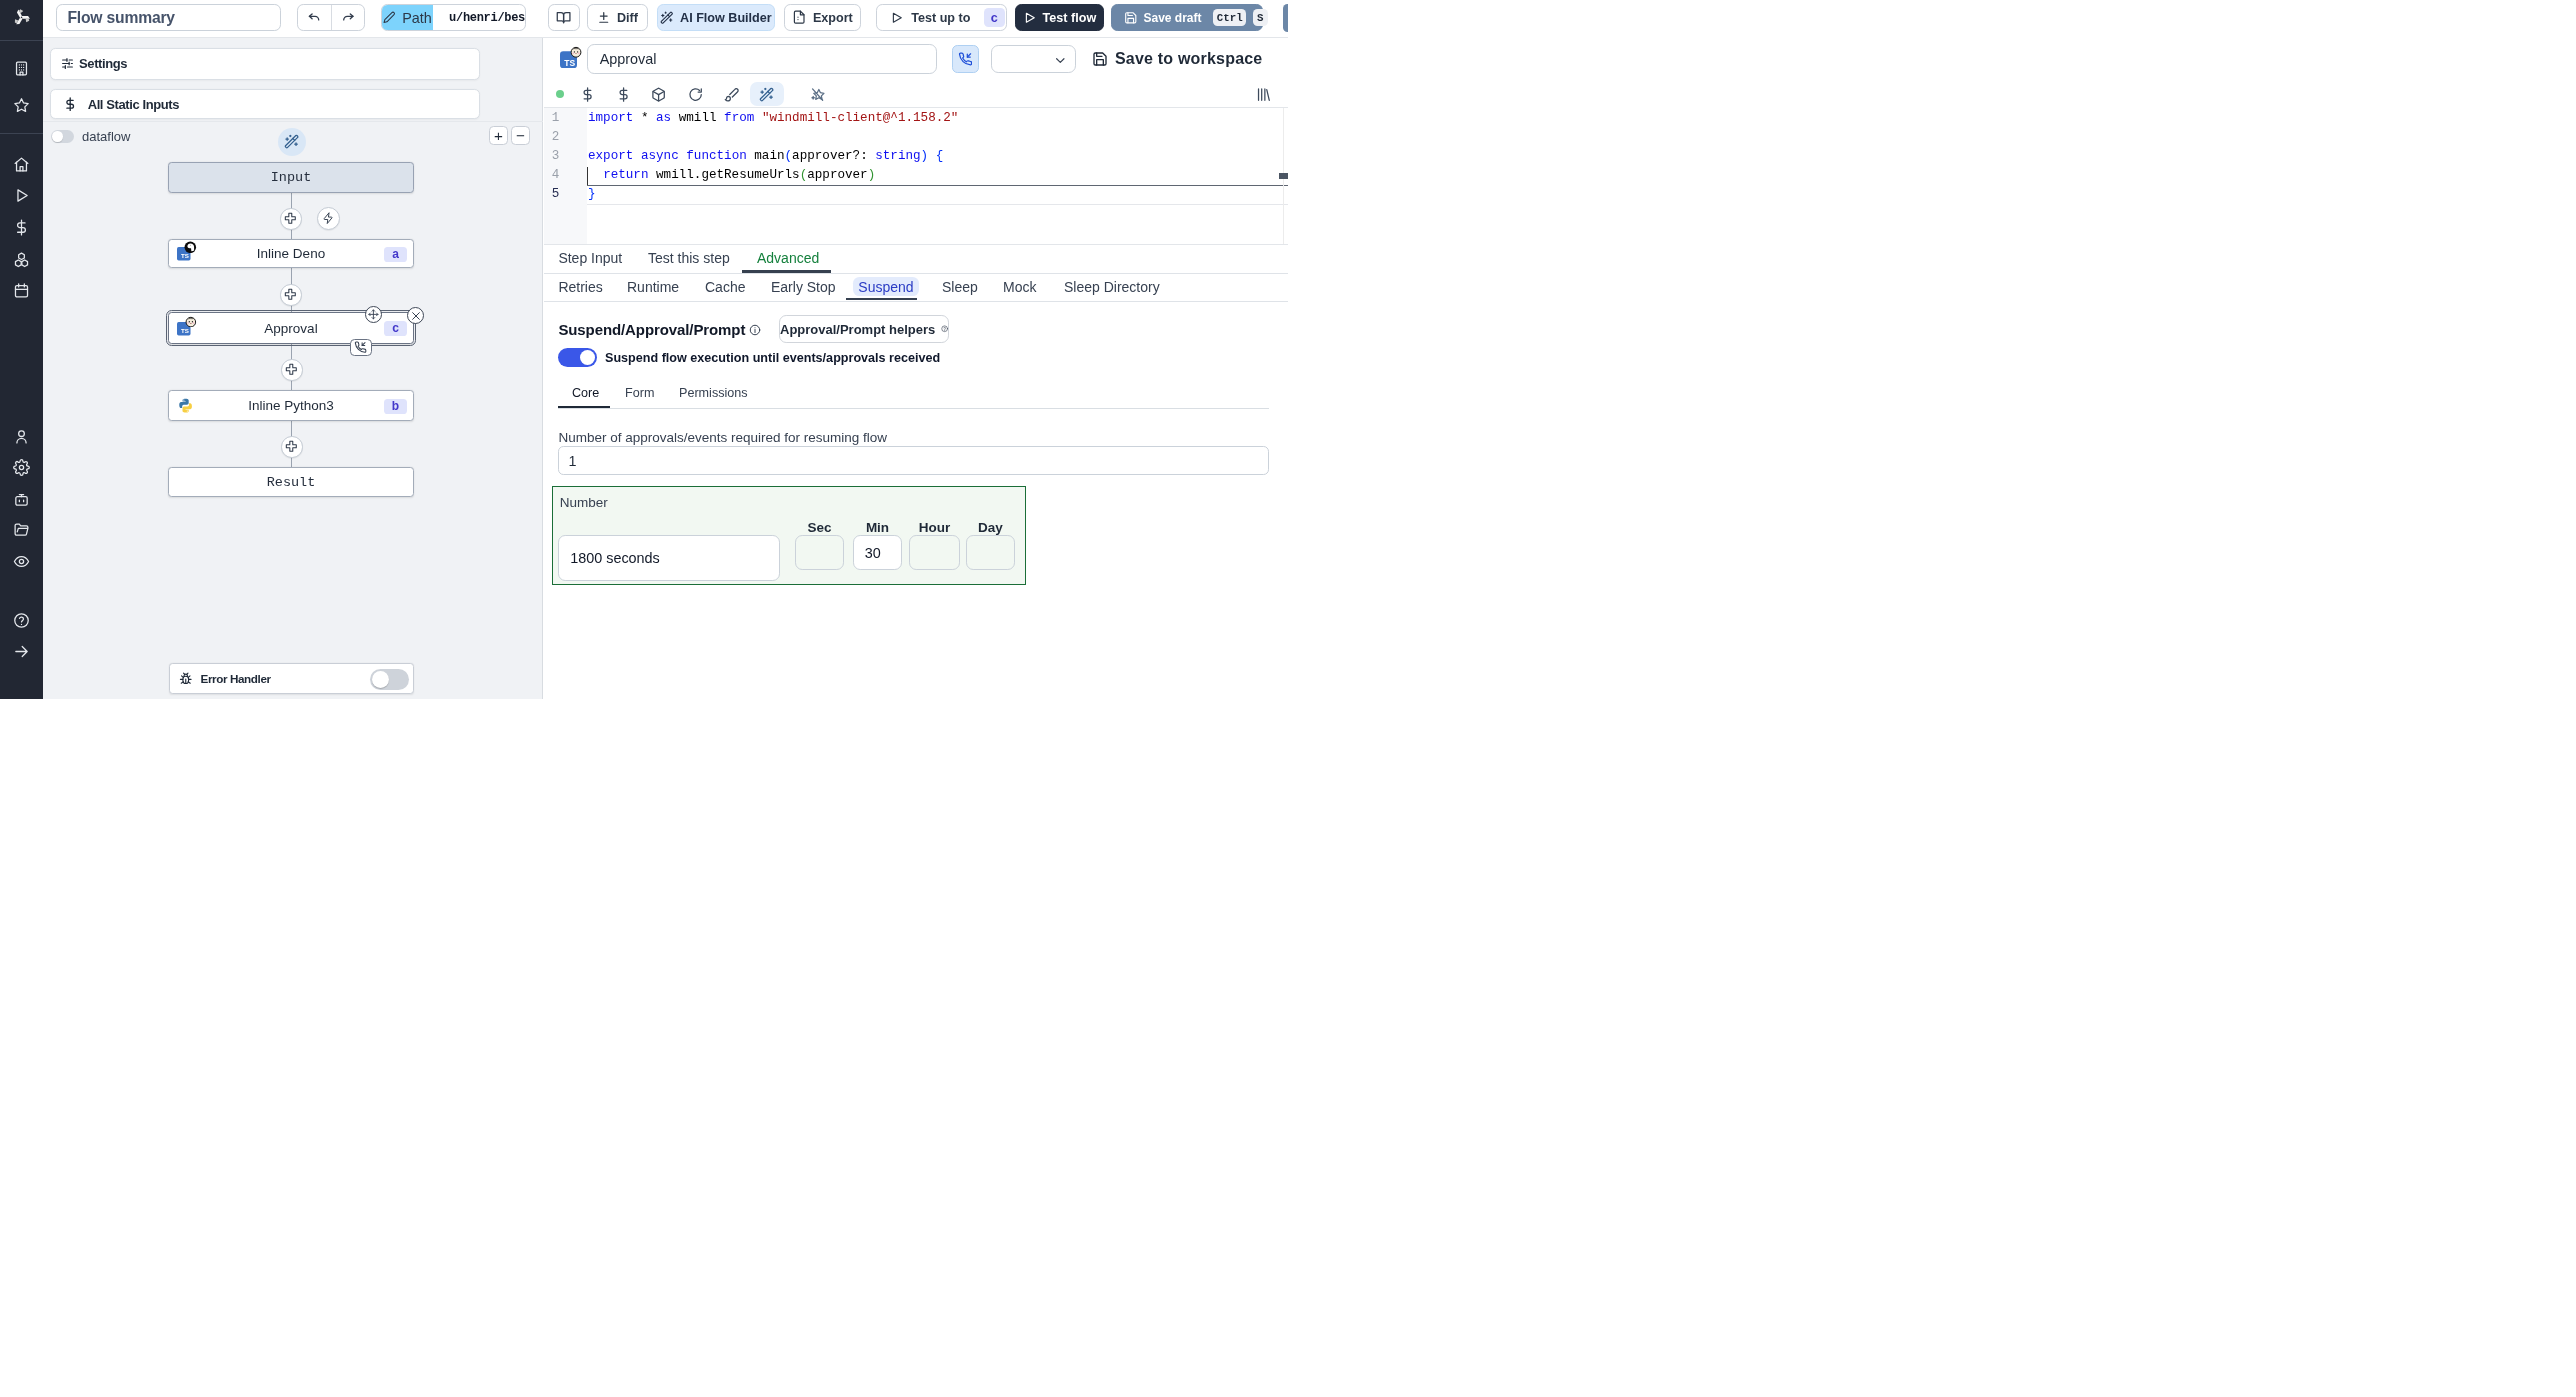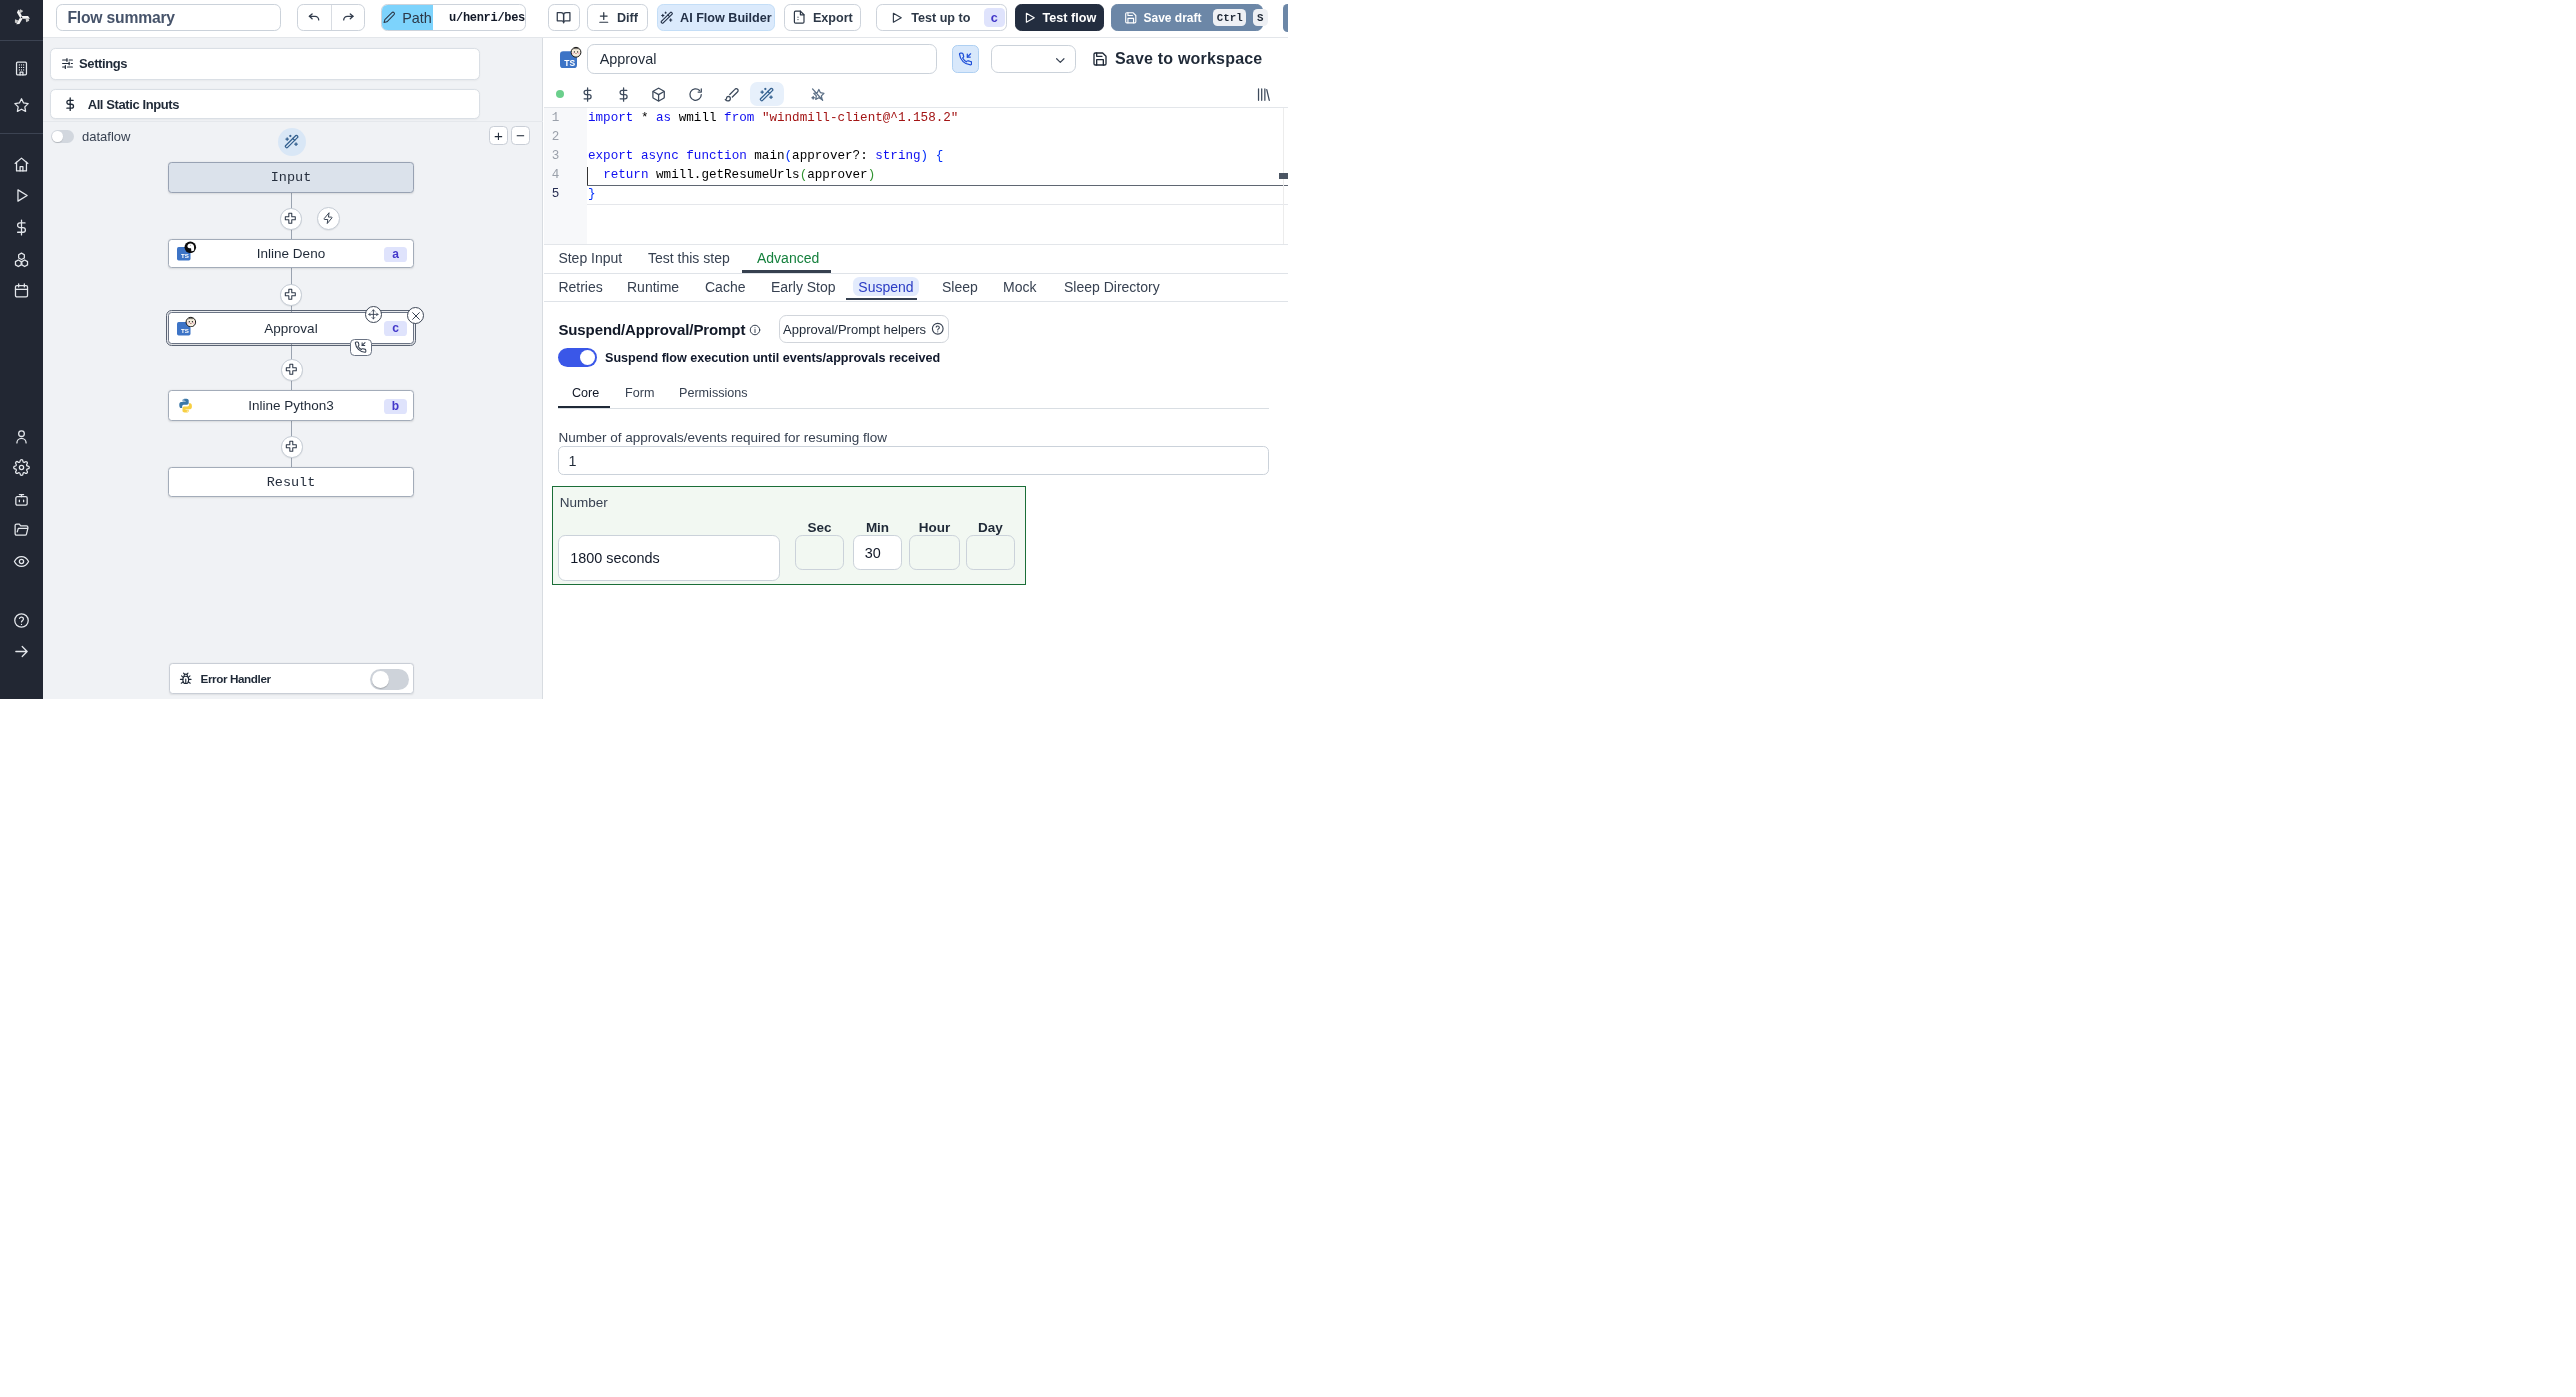--- a/index.html
+++ b/index.html
@@ -414,21 +414,21 @@
     <div class="abs" style="left:302px;top:260px;width:71px;height:2.1px;background:#36404f"></div>
 
     <div class="abs" style="left:14.4px;top:283px;font-size:15px;font-weight:700;letter-spacing:-0.1px;color:#111827;white-space:nowrap">Suspend/Approval/Prompt</div>
     <svg class="abs" style="left:205px;top:286px" width="12" height="12" viewBox="0 0 24 24">
         <g class="ic" style="stroke:#374151;stroke-width:2">
           <circle cx="12" cy="12" r="9.5"></circle>
           <path d="M12 11v6"></path>
           <path d="M12 7.5h.01"></path>
         </g>
       </svg>
-    <div class="abs" style="left:235px;top:277px;width:170px;height:28px;border:0.9px solid #d1d5db;border-radius:7.2px;display:flex;align-items:center;justify-content:center;gap:5.4px;font-size:13px;font-weight:400;color:#1f2937;white-space:nowrap">Approval/Prompt helpers
+    <div class="abs" style="left:235px;top:277px;width:170px;height:28px;border:0.9px solid #d1d5db;border-radius:7.2px;display:flex;align-items:center;justify-content:center;gap:5.4px;font-size:13px;font-weight:700;color:#1f2937;white-space:nowrap">Approval/Prompt helpers
       <svg width="13.5" height="13.5" viewBox="0 0 24 24">
           <g class="ic" style="stroke:#374151;stroke-width:2">
             <circle cx="12" cy="12" r="9.5"></circle>
             <path d="M9.2 9a2.9 2.9 0 0 1 5.6 1c0 2-2.8 2.5-2.8 4"></path>
             <path d="M12 17.5h.01"></path>
           </g>
         </svg>
     </div>
     <div class="abs" style="left:14.4px;top:310px;width:39px;height:19px;background:#3a57e8;border-radius:10px">
       <div class="abs" style="left:21.5px;top:2px;width:15.2px;height:15.2px;background:#fff;border-radius:50%"></div>

